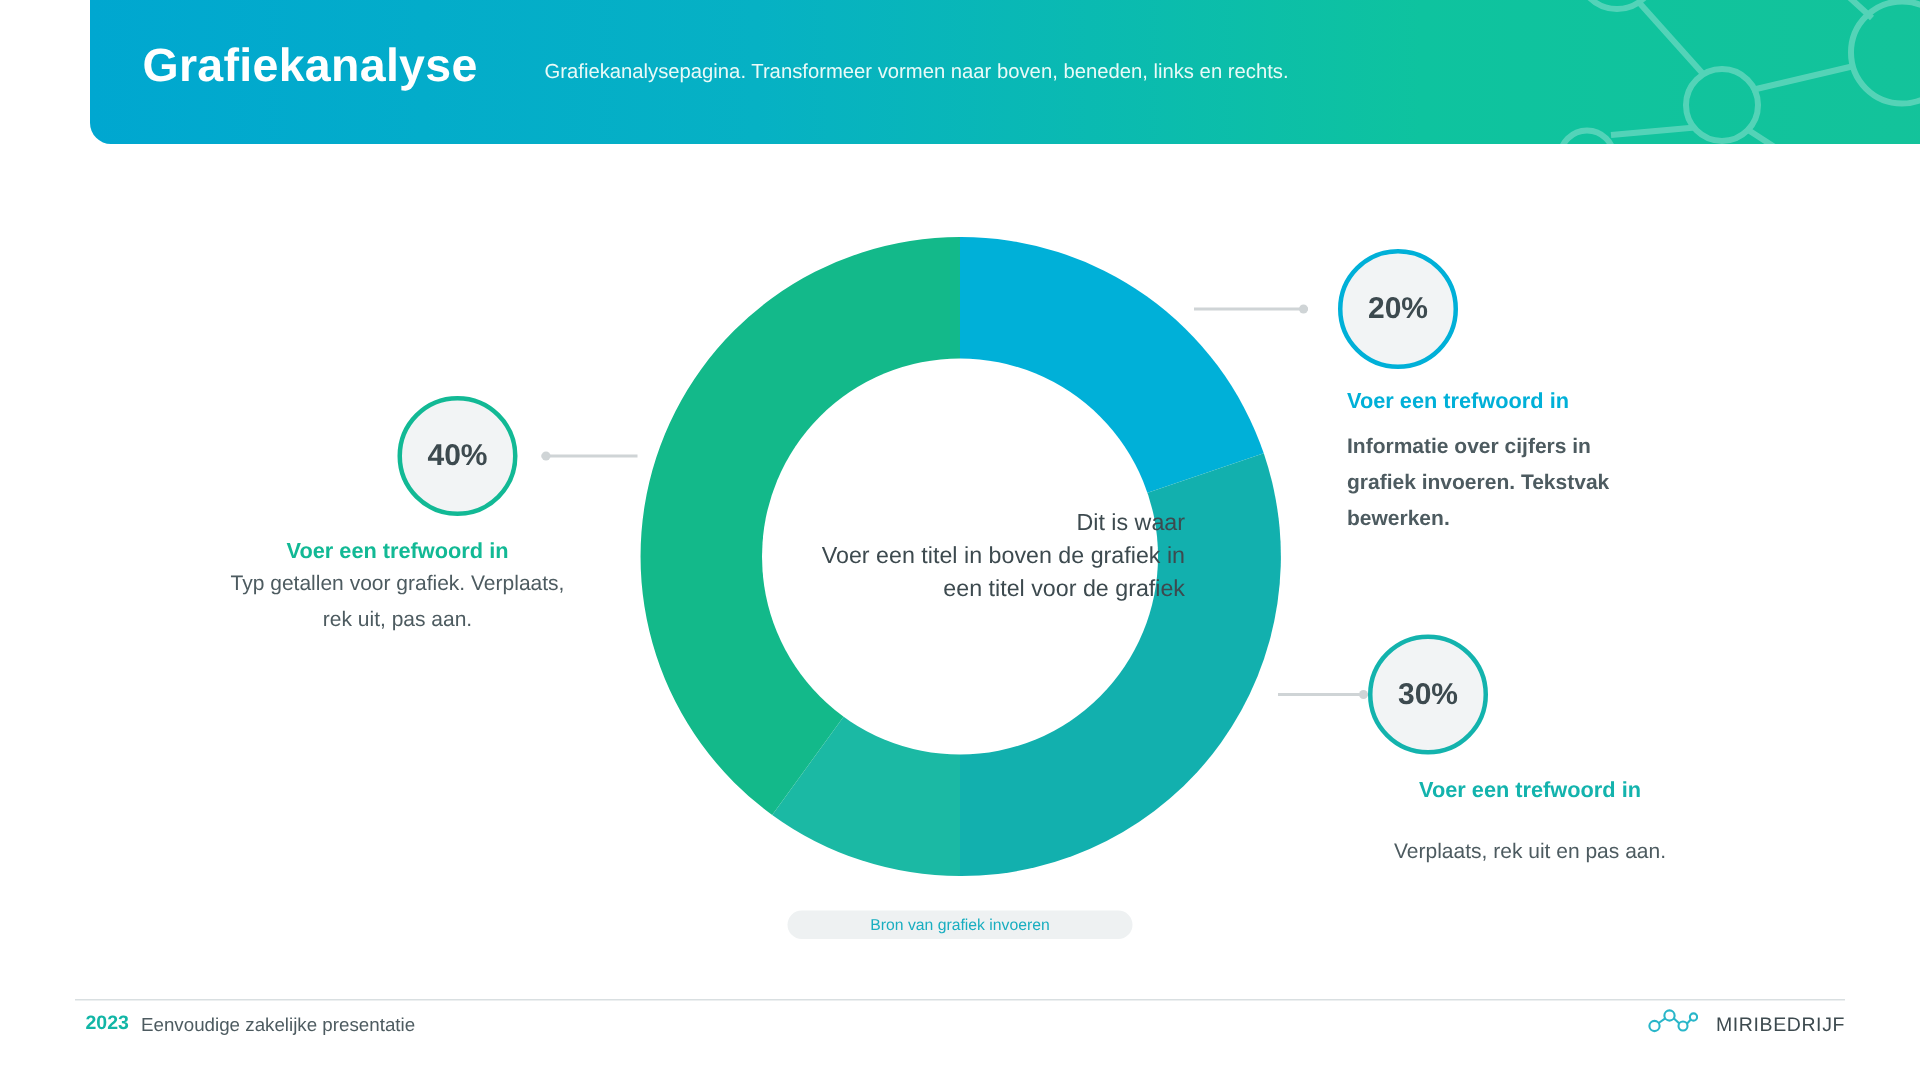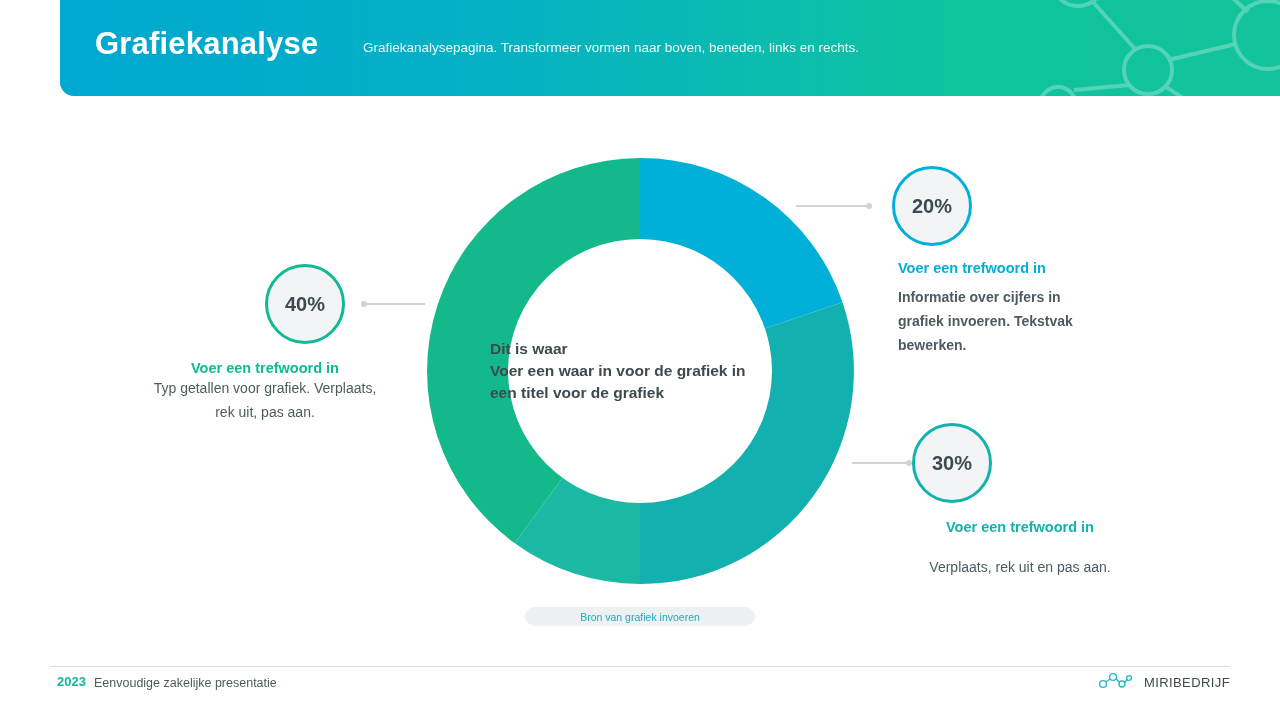--- a/index.html
+++ b/index.html
@@ -64,24 +64,24 @@
     height: 430px;
   }
   .chart-wrap svg { display: block; }
 
   .center-text {
     position: absolute;
     left: 50%;
     top: 50%;
     transform: translate(-50%, -50%);
     width: 300px;
-    text-align: left;
+    text-align: right;
     color: #3d4a4f;
     font-size: 15.5px;
-    font-weight: bold;
+    font-weight: normal;
     line-height: 22px;
   }
 
   
   .bubble {
     position: absolute;
     border-radius: 50%;
     background: #f2f4f5;
     display: flex;
     align-items: center;
@@ -236,21 +236,21 @@
 
       <path fill="#1bb9a4" d="M215 215 L215 428 A213 213 0 0 1 89.8 387.3 Z"></path>
 
       <path fill="#13b98a" d="M215 215 L89.8 387.3 A213 213 0 0 1 215 2 Z"></path>
 
       <circle cx="215" cy="215" r="132" fill="#ffffff"></circle>
     </svg>
 
     <div class="center-text">
       <div>Dit is waar</div>
-      <div>Voer een waar in voor de grafiek in</div>
+      <div>Voer een titel in boven de grafiek in</div>
       <div>een titel voor de grafiek</div>
     </div>
   </div>
 
   <div class="leader l40">
       <span class="dot"></span>
     </div>
   <div class="leader l20">
       <span class="dot"></span>
     </div>

